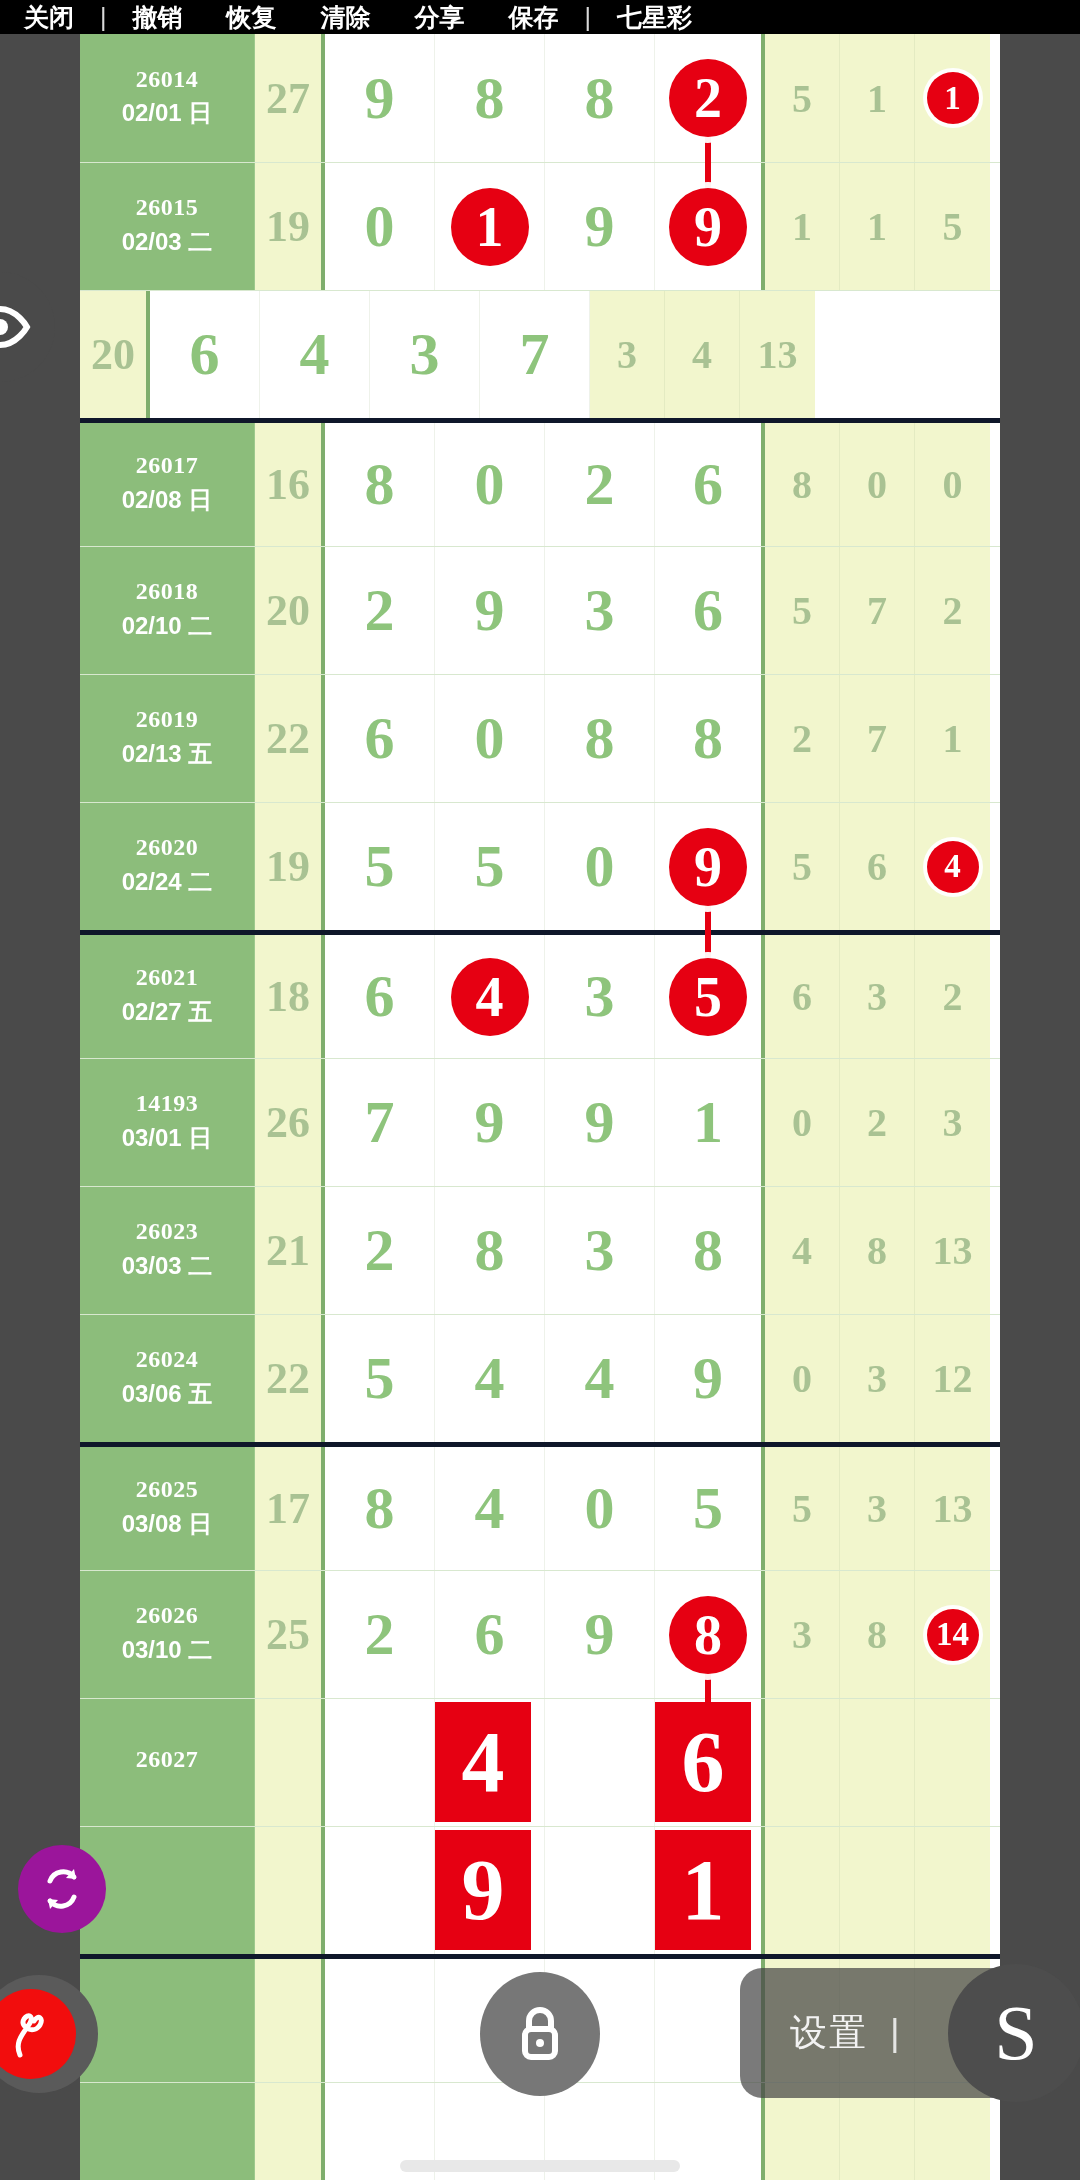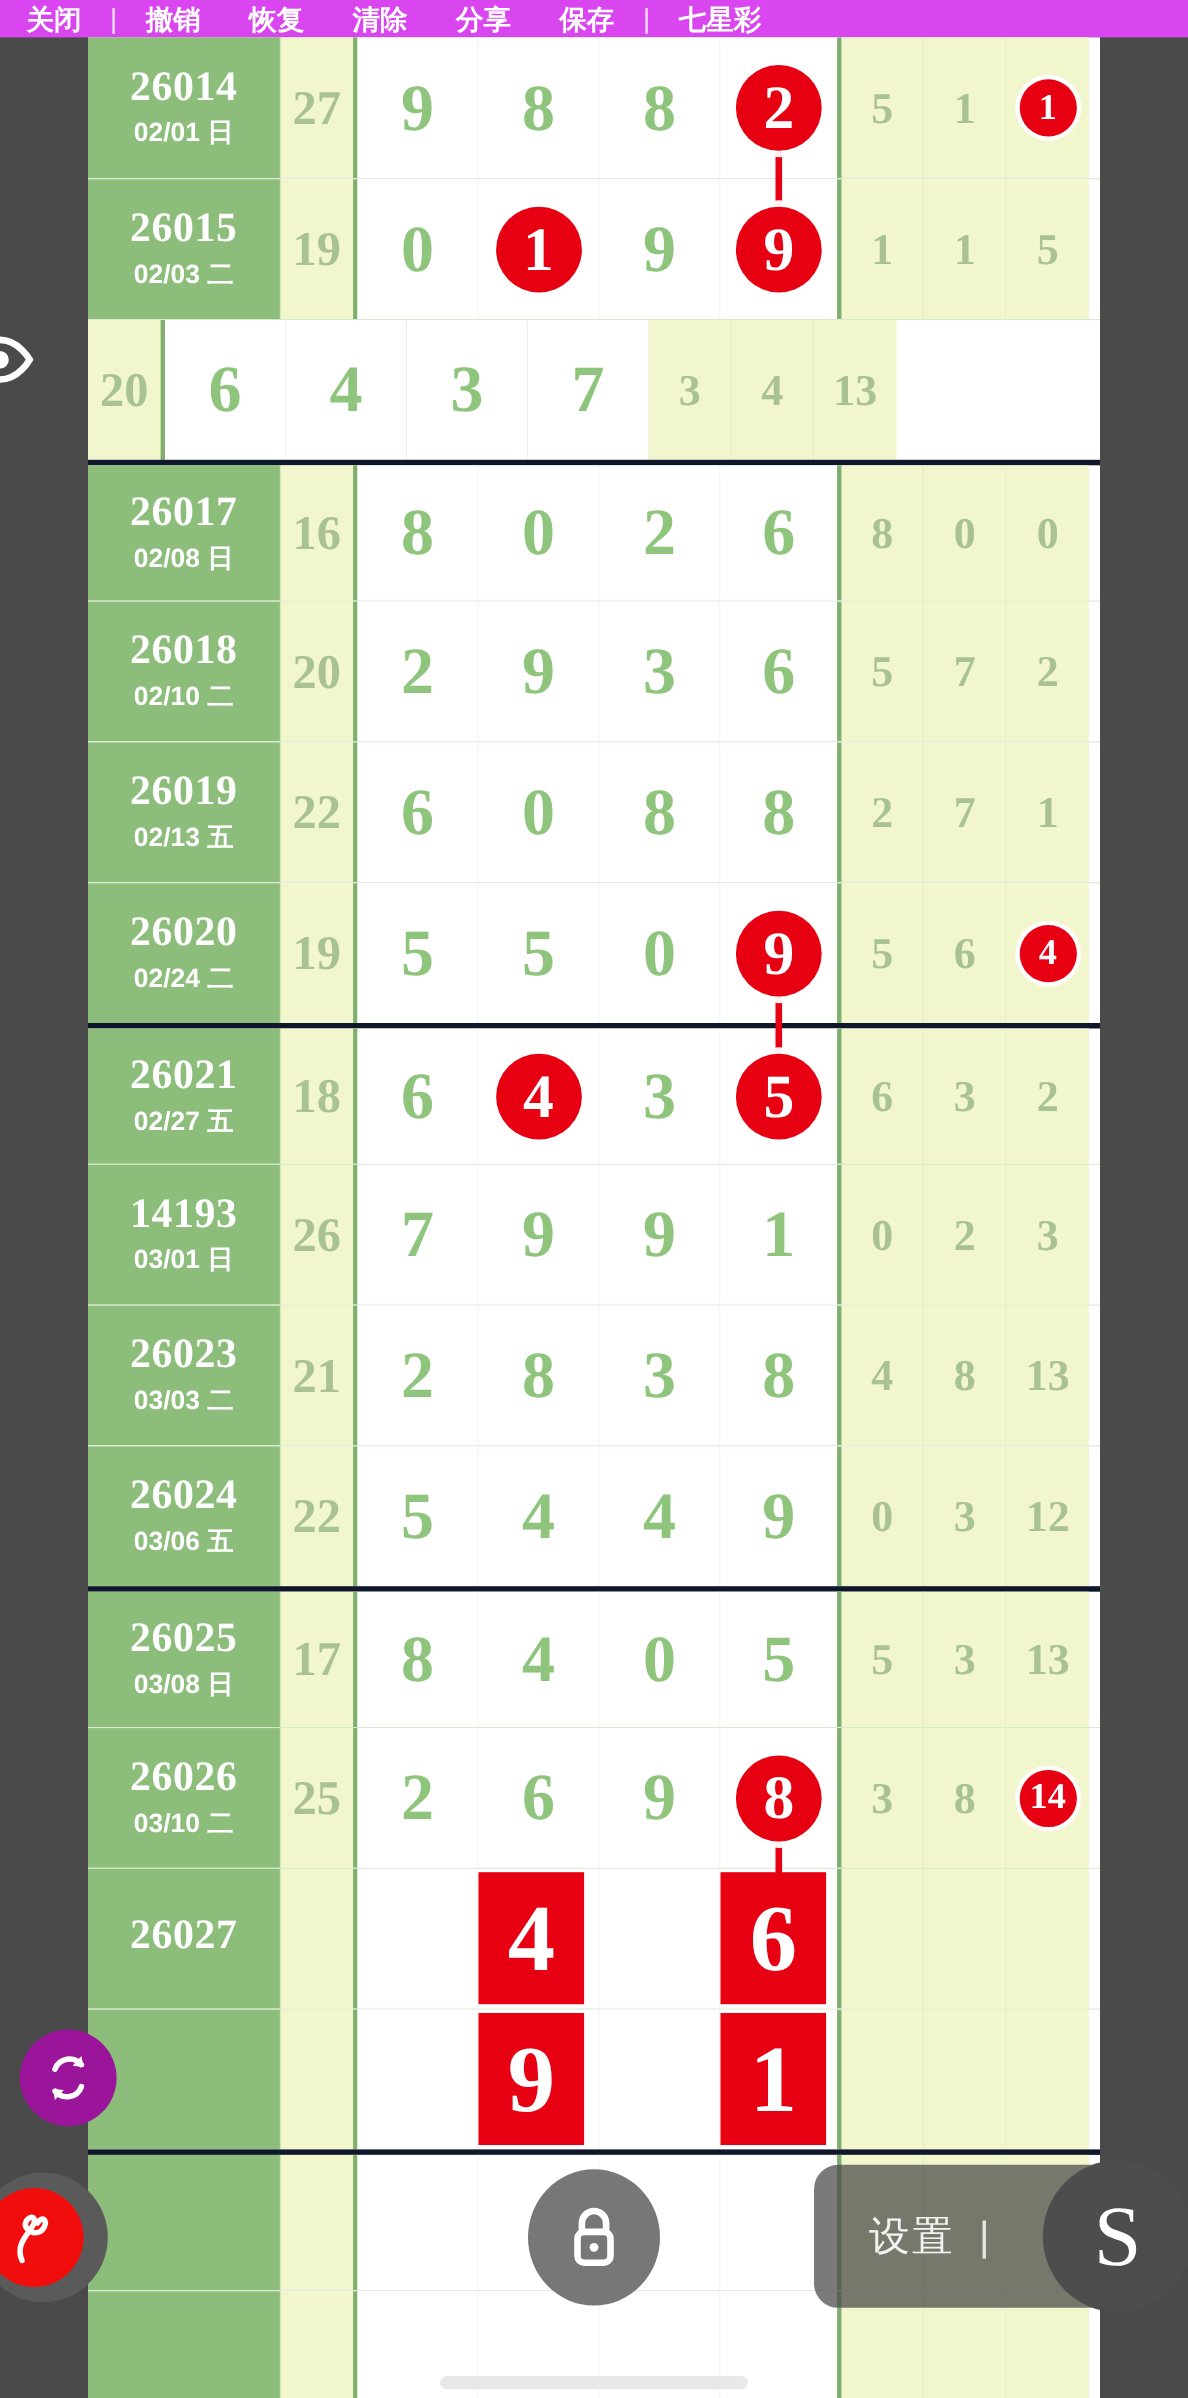--- a/index.html
+++ b/index.html
@@ -7,21 +7,21 @@
     width:1080px; height:2180px;
     background:#4a4a4a;
     font-family:"Liberation Serif", serif;
     overflow:hidden;
   }
   #app { position:relative; width:1080px; height:2180px; background:#4a4a4a; }
 
   
   #toolbar {
     position:absolute; top:0; left:0; width:1080px; height:34px;
-    background:#d946ef;
+    background:#000000;
     display:flex; align-items:center;
     font-family:"Liberation Sans", sans-serif;
     color:#ffffff; font-size:25px; font-weight:600;
     white-space:nowrap; overflow:hidden;
     padding-left:2px;
   }
   .tb-item { padding:0 22px; }
   .tb-sep { padding:0 4px; opacity:.85; font-weight:400; }
 
   
@@ -32,21 +32,21 @@
   .row { display:flex; position:relative; height:128px; }
   .row.sep-top { border-top:5px solid #0f172a; }
   .row.thin-top { border-top:1px solid #d8e8cf; }
 
   .c-issue {
     width:175px; background:#8cbd7b; color:#ffffff;
     display:flex; flex-direction:column;
     align-items:center; justify-content:center;
     border-right:1px solid #9ec98d;
   }
-  .c-issue .no { font-size:38px; font-weight:700; letter-spacing:.5px; line-height:1.05; }
+  .c-issue .no { font-size:24px; font-weight:700; letter-spacing:.5px; line-height:1.05; }
   .c-issue .dt { font-size:24px; font-weight:700; margin-top:5px;
                  font-family:"Liberation Sans", sans-serif; }
 
   .c-sum {
     width:70px; background:#f2f6cd;
     display:flex; align-items:center; justify-content:center;
     color:#a9c293; font-size:44px; font-weight:700;
     border-right:4px solid #7fae6d;
   }
   .c-num {

